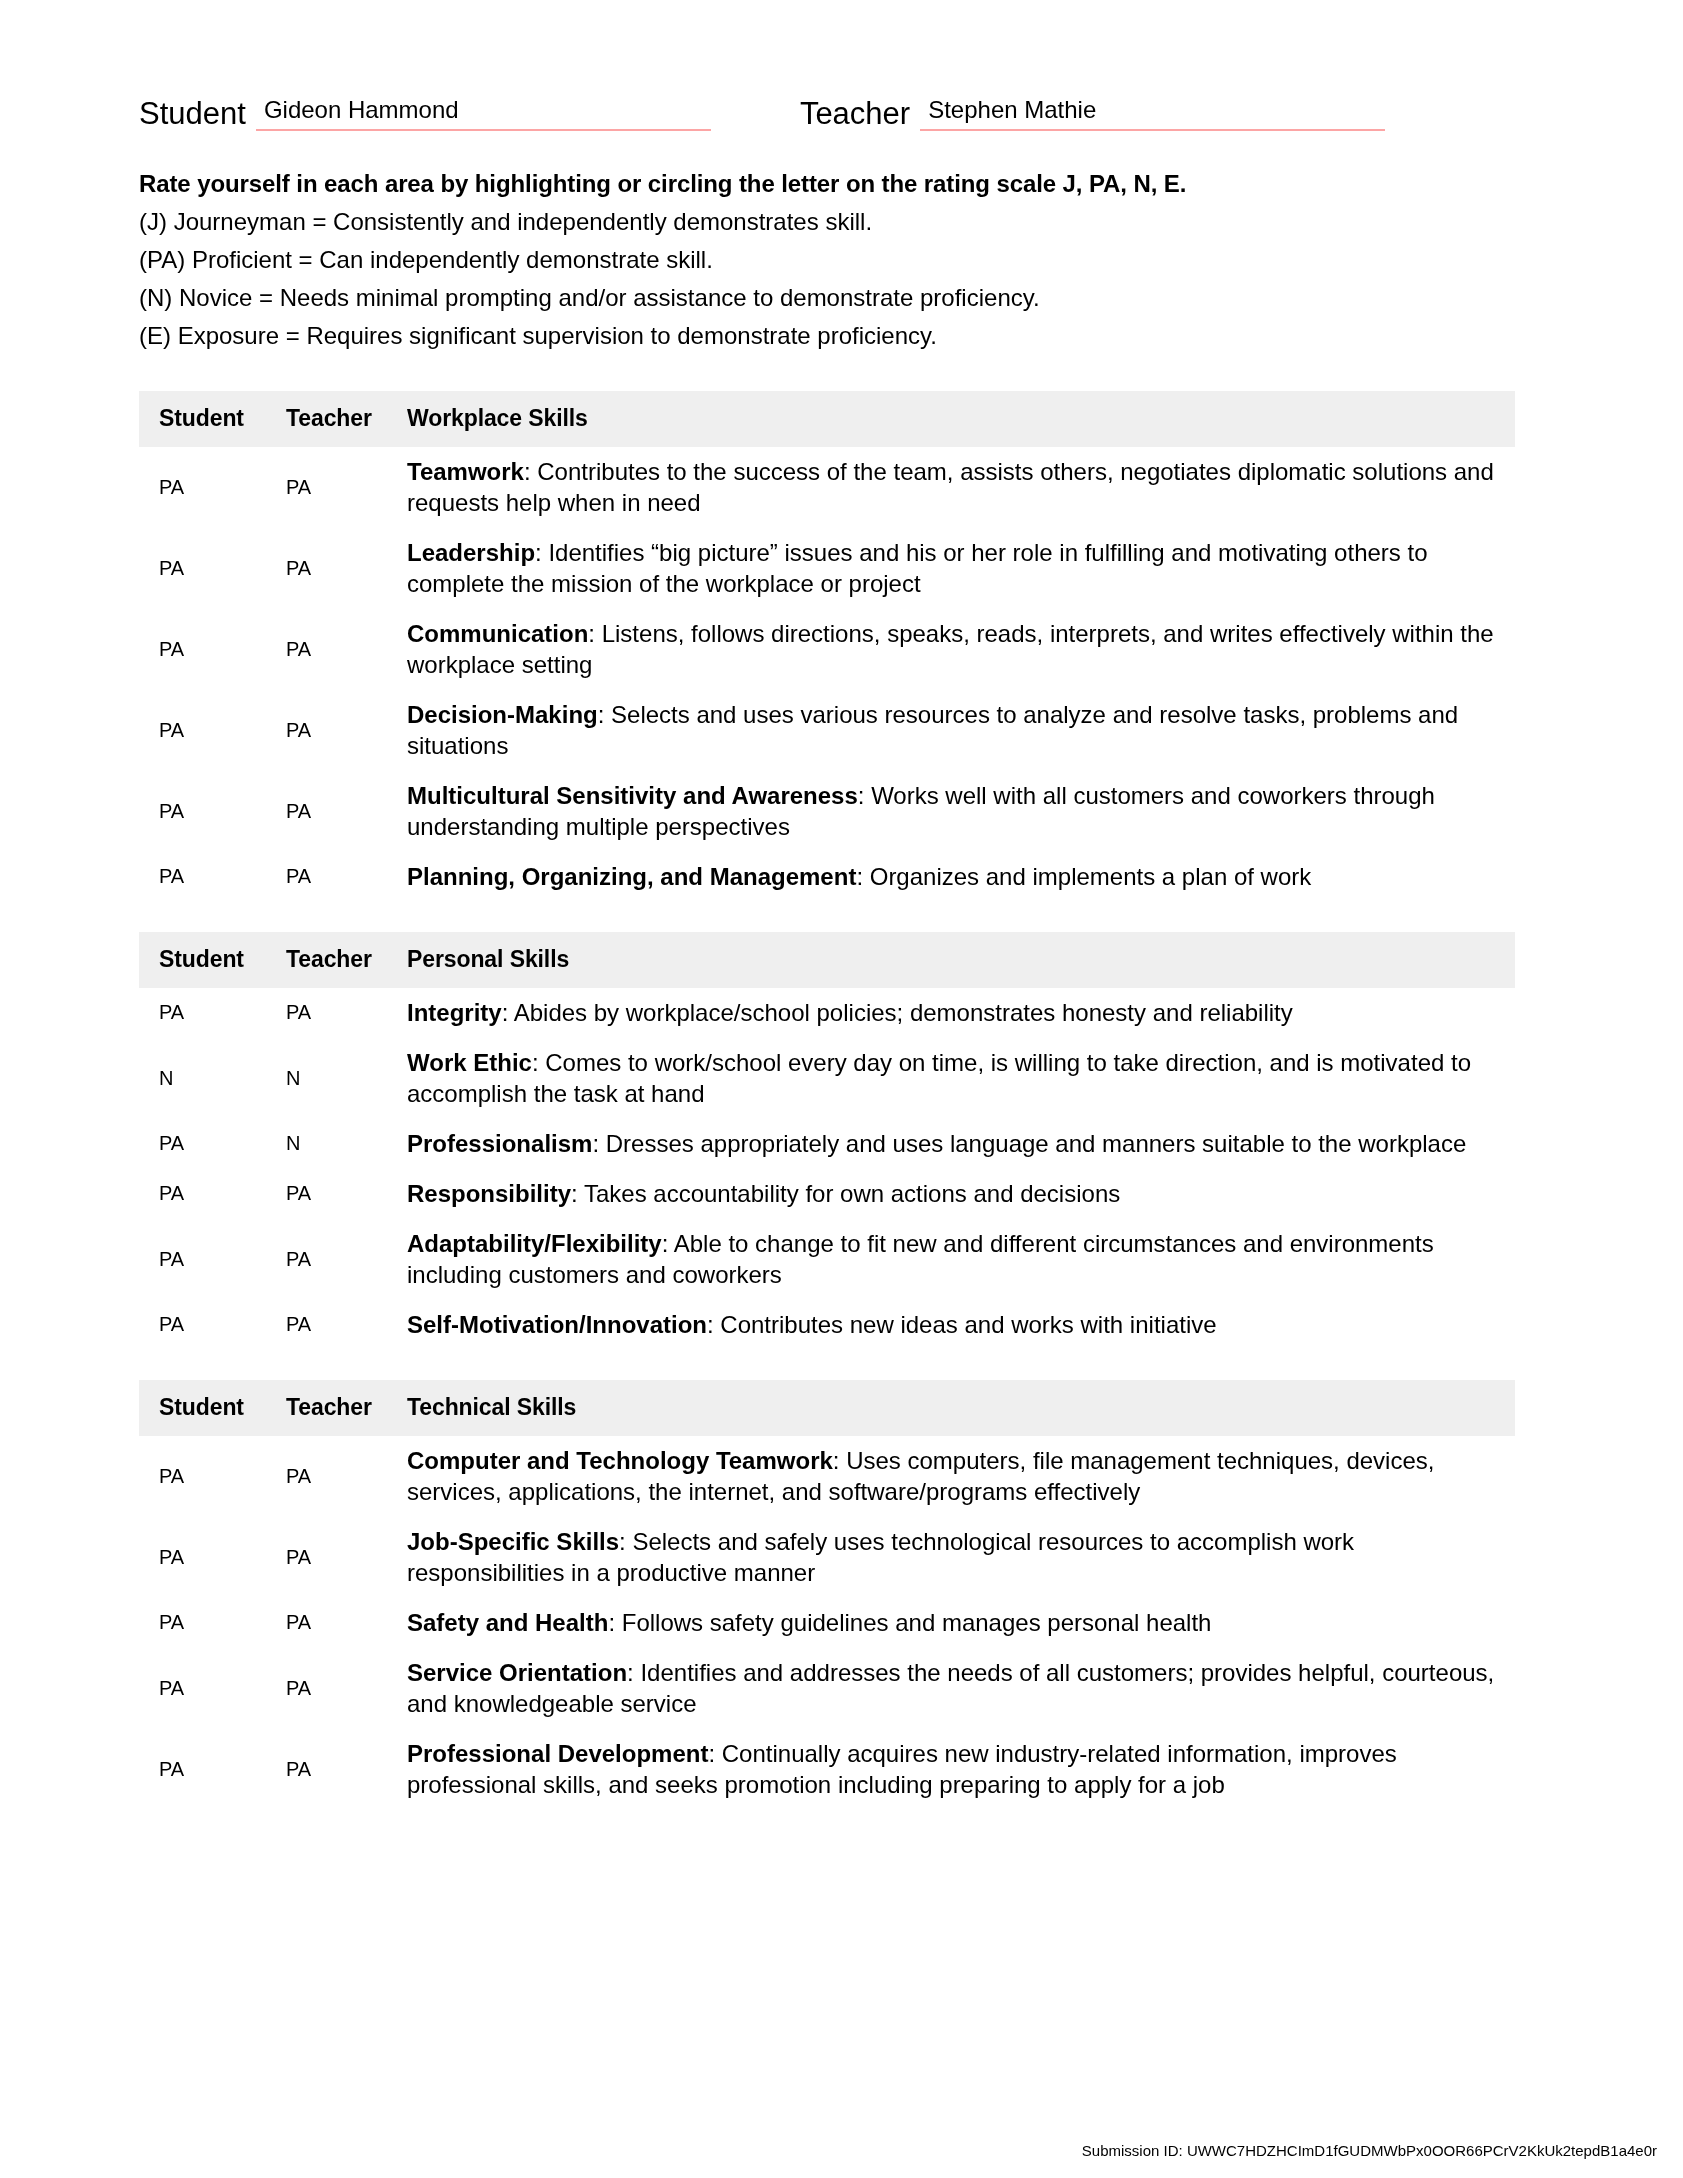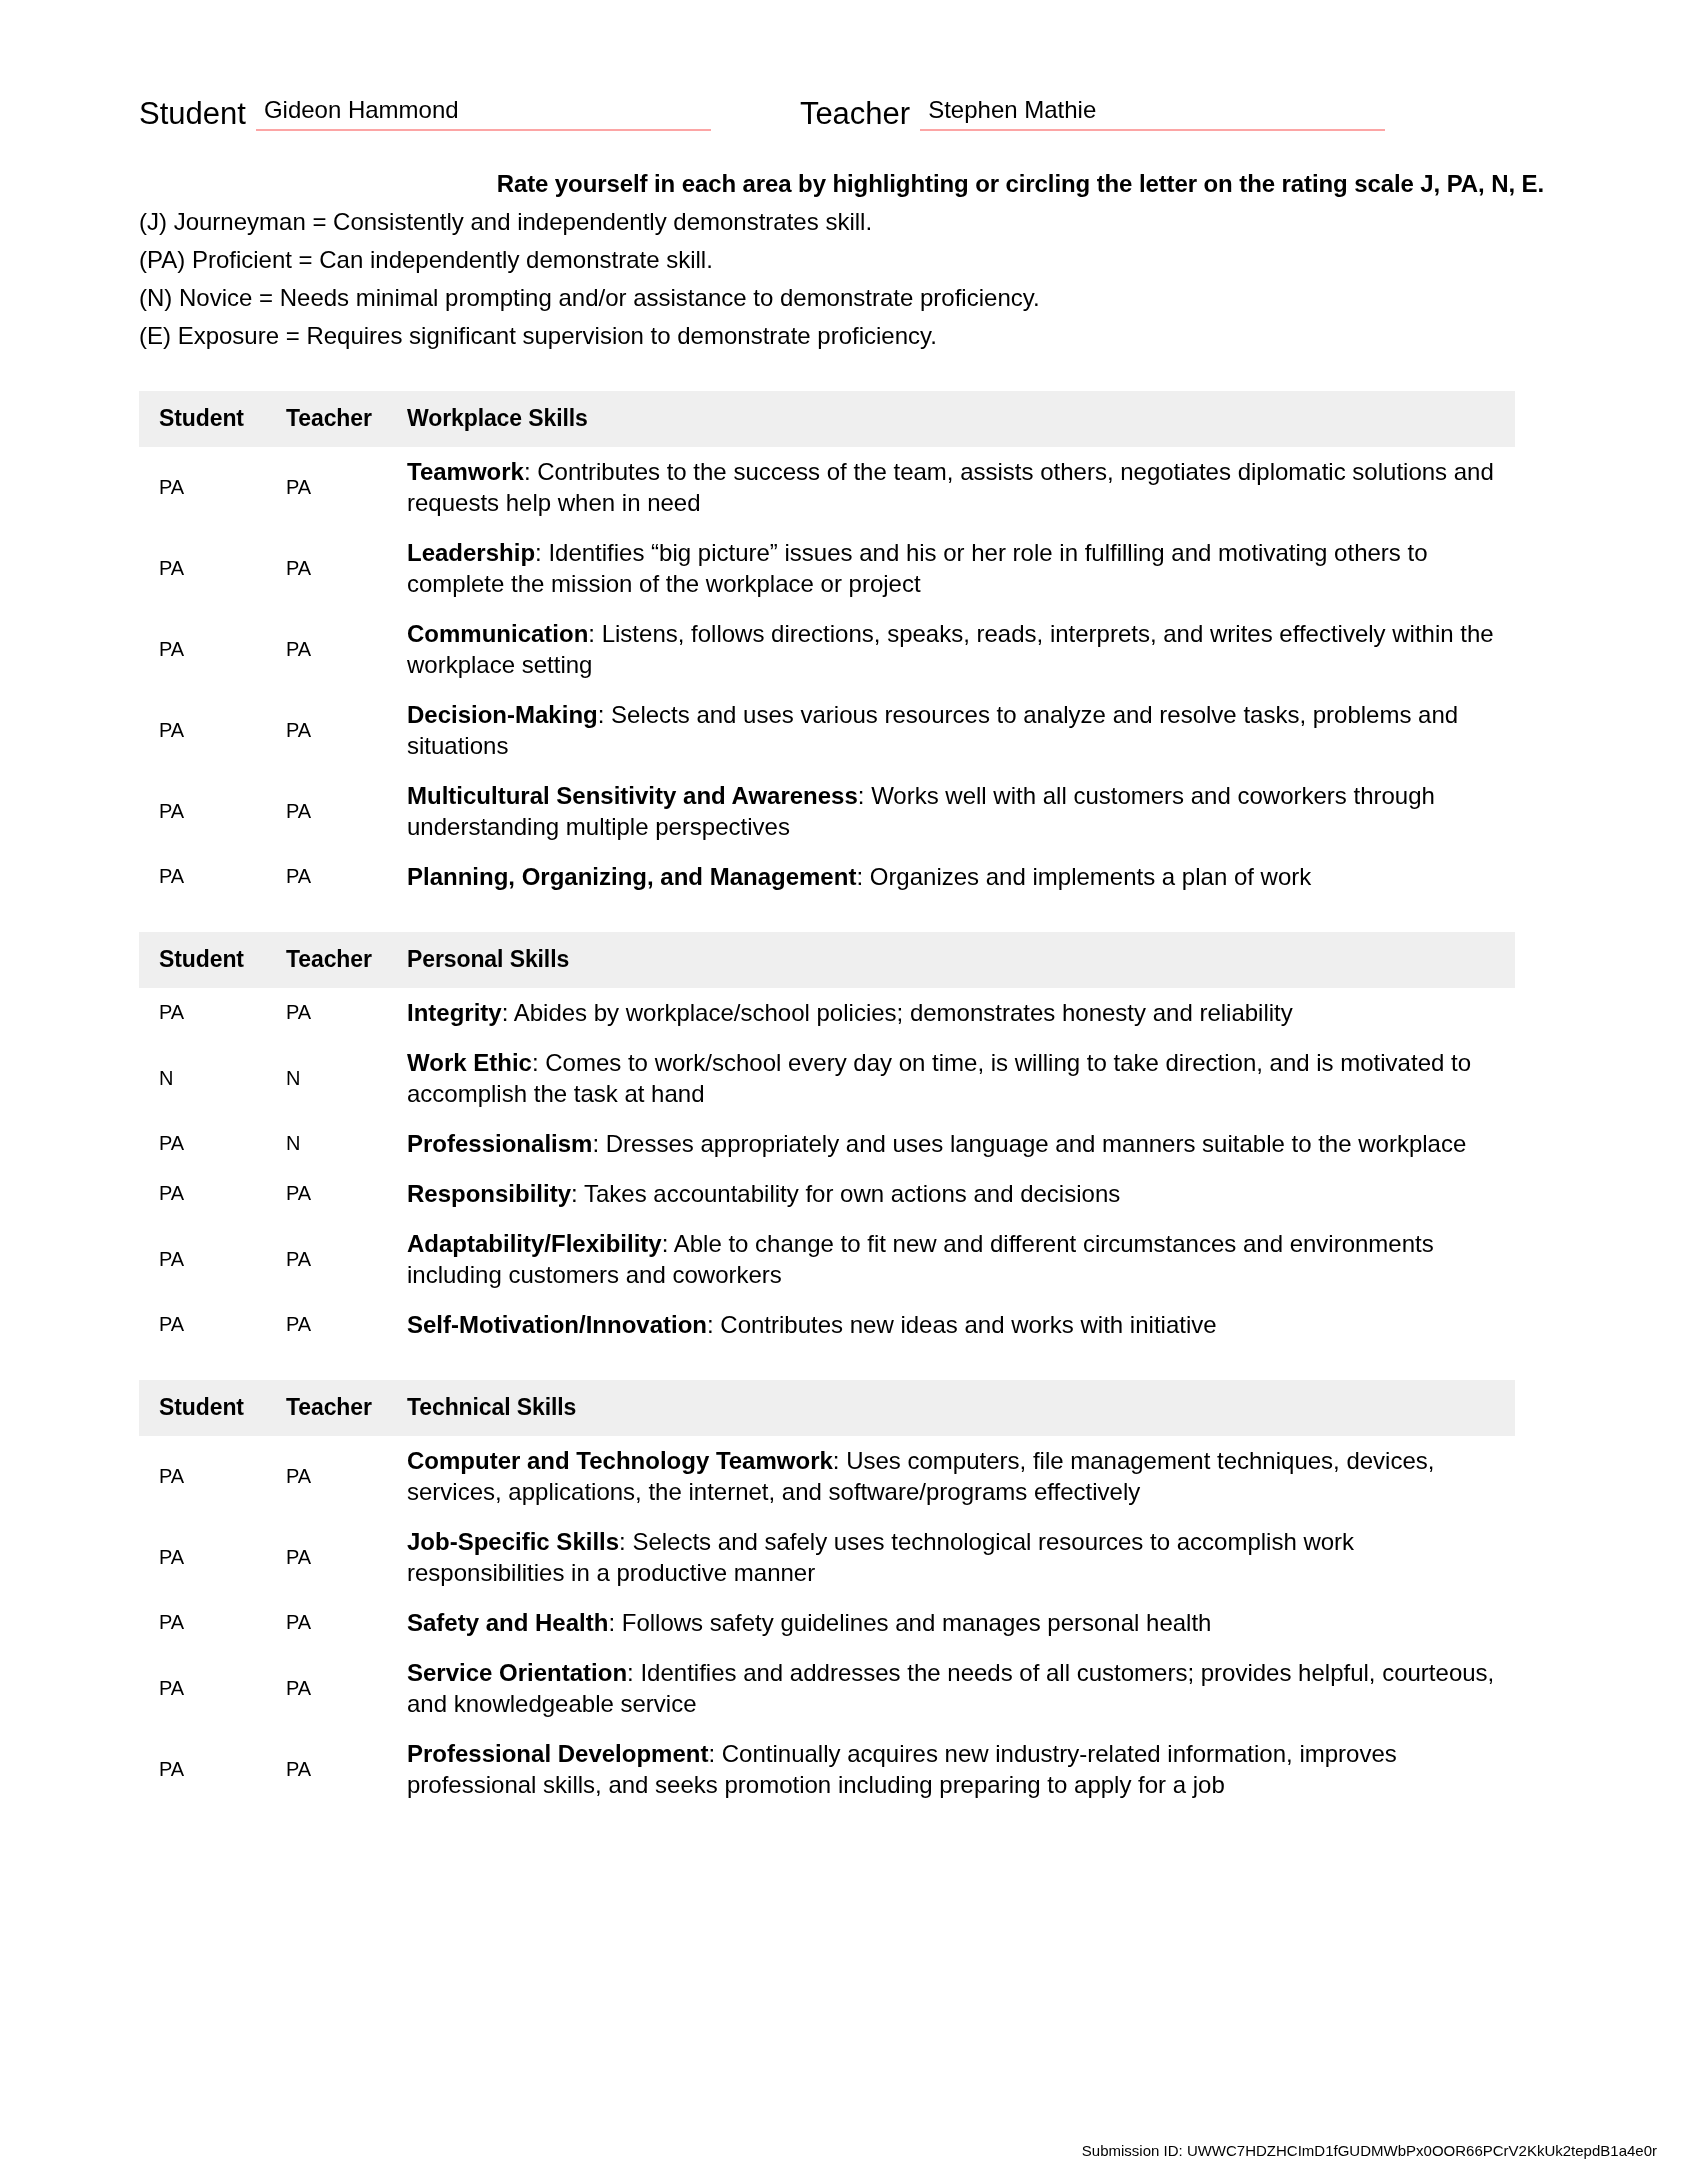--- a/index.html
+++ b/index.html
@@ -52,21 +52,20 @@
   }
   .spacer-between { width: 89px; }
 
   
   .instructions { margin-top: 34px; }
   .instr-bold {
     font-size: 24px;
     font-weight: bold;
     line-height: 38px;
     letter-spacing: -0.1px;
-    text-align: right;
   }
   .instr-line {
     font-size: 24px;
     line-height: 38px;
   }
 
   
   .skills-table {
     width: 1376px;
     border-collapse: collapse;

